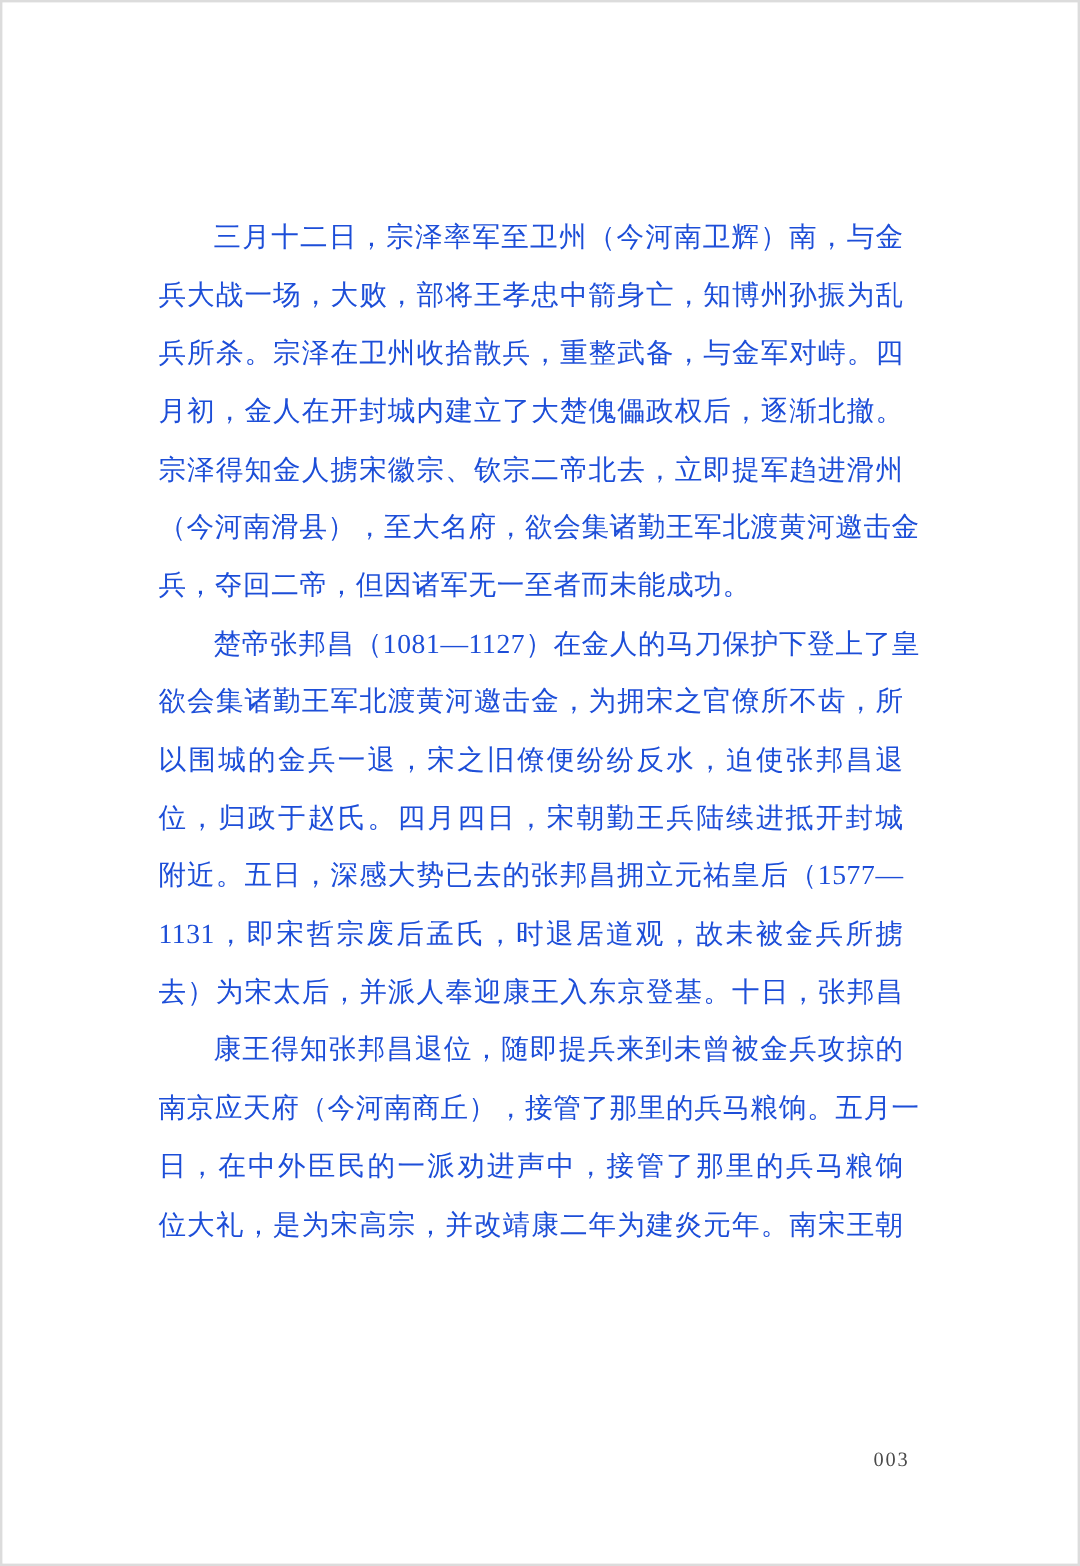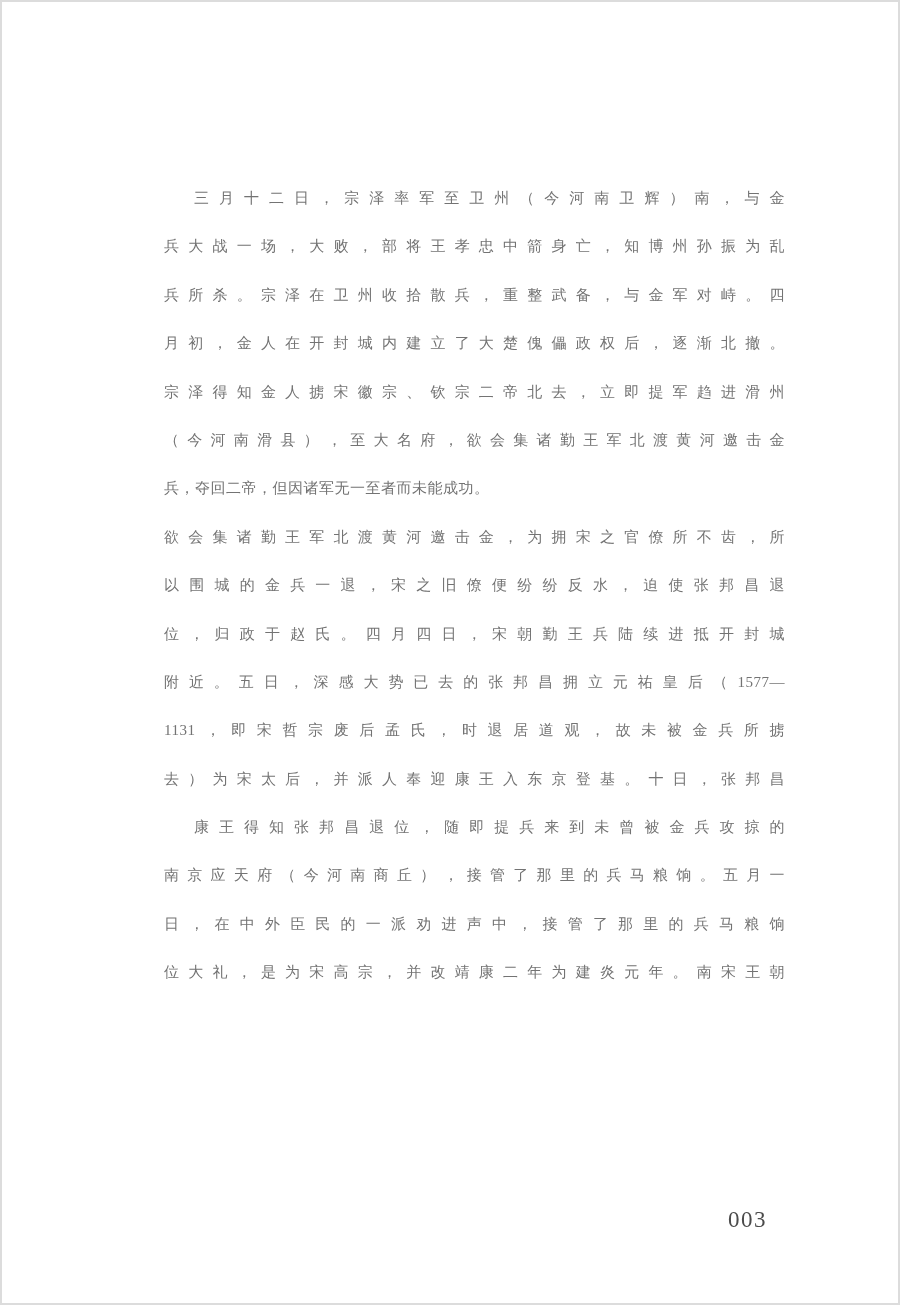--- a/index.html
+++ b/index.html
@@ -12,25 +12,25 @@
     position: relative;
     width: 900px;
     height: 1305px;
     background: #ffffff;
     box-sizing: border-box;
     border: 2px solid #dcdcdc;
     overflow: hidden;
   }
   .text-block {
     position: absolute;
-    left: 162px;
+    left: 130px;
     top: 172px;
     width: 621px;
-    color: #737373;
-    font-size: 15px;
+    color: #1d4ed8;
+    font-size: 23px;
     line-height: 48.4px;
     letter-spacing: 0.5px;
   }
   .paragraph {
     margin: 0;
     padding: 0;
   }
   .text-line {
     display: block;
     height: 48.4px;
@@ -43,21 +43,21 @@
   }
   .text-line.line-end {
     text-align: center;
     text-align-last: left;
     white-space: normal;
   }
   .page-number {
     position: absolute;
     left: 726px;
     top: 1205px;
-    font-size: 23px;
+    font-size: 17px;
     letter-spacing: 1.5px;
     color: #4b4b4b;
   }
 </style>
 </head>
 <body>
 
 <div class="page">
 
   <div class="text-block">
@@ -66,20 +66,21 @@
       <span class="text-line line-indent">三月十二日，宗泽率军至卫州（今河南卫辉）南，与金</span>
       <span class="text-line">兵大战一场，大败，部将王孝忠中箭身亡，知博州孙振为乱</span>
       <span class="text-line">兵所杀。宗泽在卫州收拾散兵，重整武备，与金军对峙。四</span>
       <span class="text-line">月初，金人在开封城内建立了大楚傀儡政权后，逐渐北撤。</span>
       <span class="text-line">宗泽得知金人掳宋徽宗、钦宗二帝北去，立即提军趋进滑州</span>
       <span class="text-line">（今河南滑县），至大名府，欲会集诸勤王军北渡黄河邀击金</span>
       <span class="text-line line-end">兵，夺回二帝，但因诸军无一至者而未能成功。</span>
     </div>
 
     <div class="paragraph">
+      <span class="text-line line-indent">楚帝张邦昌（1081—1127）在金人的马刀保护下登上了皇</span>
       <span class="text-line">欲会集诸勤王军北渡黄河邀击金，为拥宋之官僚所不齿，所</span>
       <span class="text-line">以围城的金兵一退，宋之旧僚便纷纷反水，迫使张邦昌退</span>
       <span class="text-line">位，归政于赵氏。四月四日，宋朝勤王兵陆续进抵开封城</span>
       <span class="text-line">附近。五日，深感大势已去的张邦昌拥立元祐皇后（1577—</span>
       <span class="text-line">1131，即宋哲宗废后孟氏，时退居道观，故未被金兵所掳</span>
       <span class="text-line">去）为宋太后，并派人奉迎康王入东京登基。十日，张邦昌</span>
     </div>
 
     <div class="paragraph">
       <span class="text-line line-indent">康王得知张邦昌退位，随即提兵来到未曾被金兵攻掠的</span>

